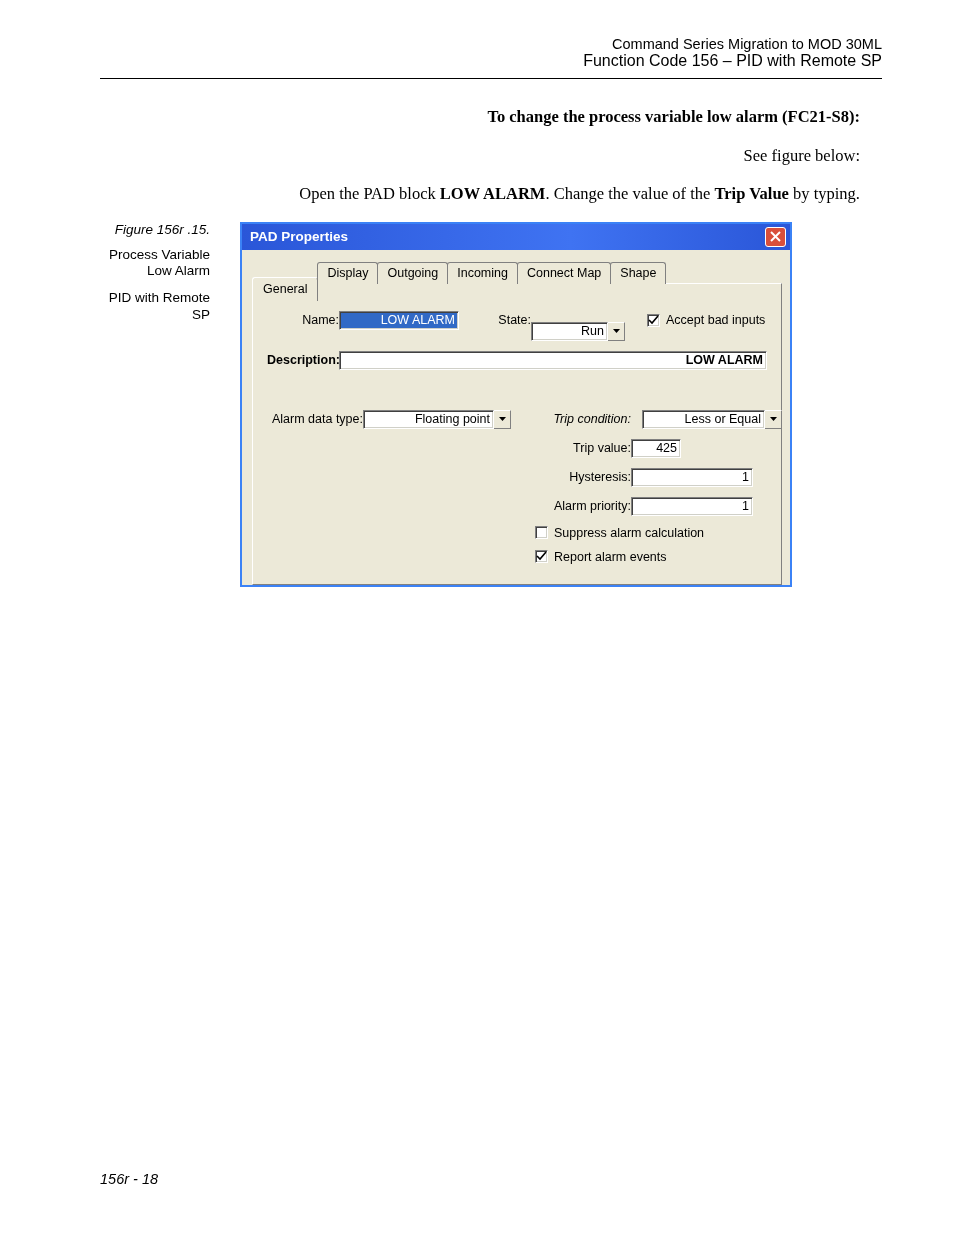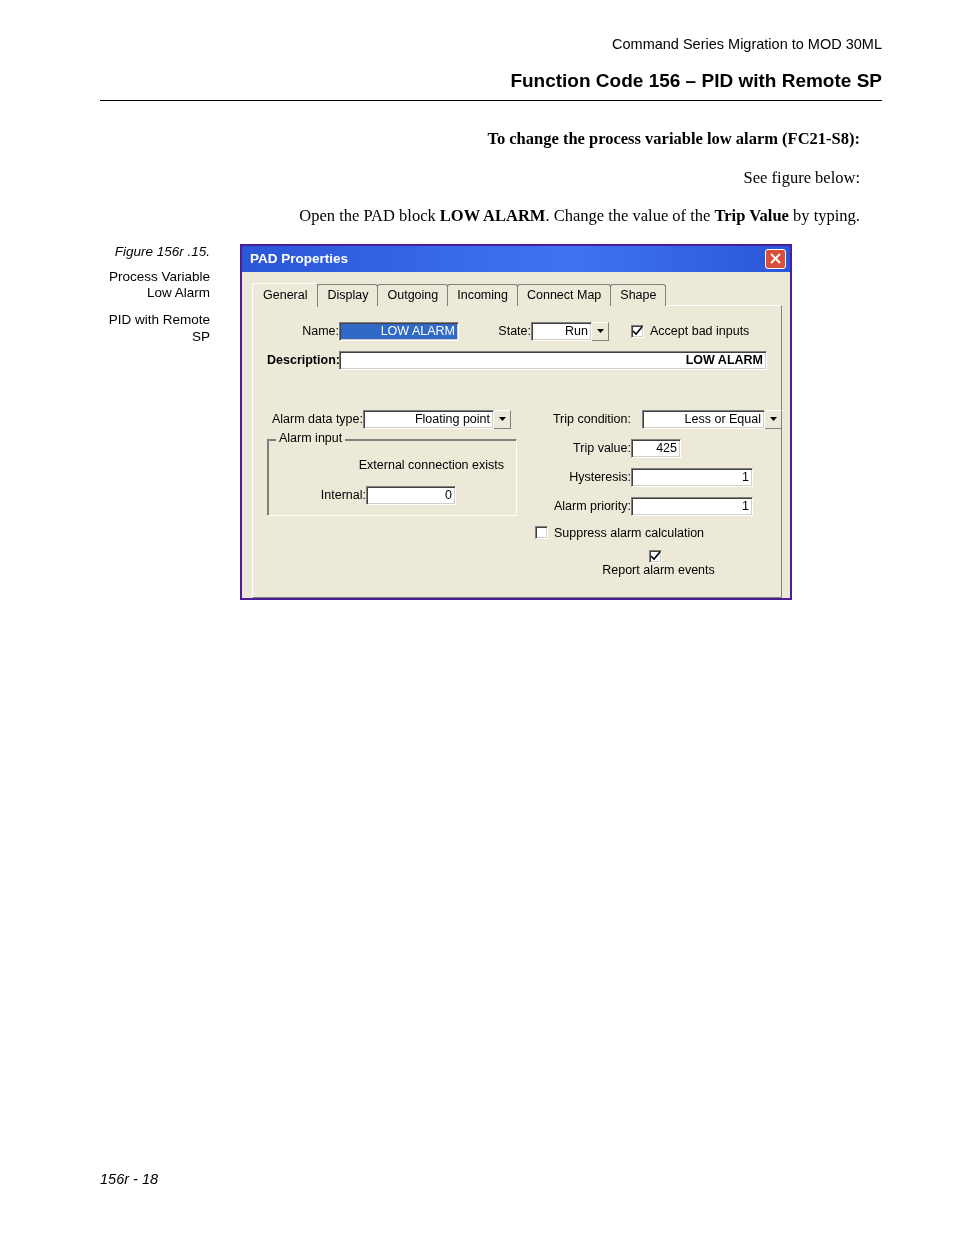--- a/index.html
+++ b/index.html
@@ -17,23 +17,22 @@
     position: relative;
     text-align: right;
   }
   .doc-header {
     font-family: Arial, Helvetica, sans-serif;
     font-size: 14.5px;
     color: #000;
   }
   .doc-subheader {
     font-family: Arial, Helvetica, sans-serif;
-    font-size: 19px;
-    font-weight: bold;
-    margin-top: 18px;
+    font-size: 16px;
+    font-weight: normal;
   }
   hr.rule {
     border: none;
     border-top: 1px solid #000;
     margin: 8px 0 28px 0;
   }
   .body-col {
     margin-left: 120px;
     max-width: 640px;
   }
@@ -67,21 +66,21 @@
     margin-bottom: 10px;
   }
   .sidebar .figdesc {
     margin-bottom: 10px;
     line-height: 1.25;
   }
 
   
   .dialog {
     width: 552px;
-    border: 2px solid #4c1d95;
+    border: 2px solid #3b82f6;
     background: #ece9d8;
     box-sizing: border-box;
     font-family: Tahoma, Arial, sans-serif;
     font-size: 12.5px;
     color: #000;
   }
   .titlebar {
     background: linear-gradient(to right, #2a56d8, #3f73f2 60%, #2a56d8);
     height: 26px;
     display: flex;
@@ -120,21 +119,21 @@
     background: #ece9d8;
     padding: 3px 9px 4px;
     margin-right: -1px;
     border-top-left-radius: 3px;
     border-top-right-radius: 3px;
     position: relative;
   }
   .tab.active {
     background: #ece9d8;
     padding: 4px 10px 5px;
-    top: 1px;
+    top: 17px;
     z-index: 3;
     border-color: #fff #808080 #ece9d8 #fff;
   }
   .tabcontent {
     border: 1px solid #808080;
     border-top-color: #fff;
     border-left-color: #fff;
     margin: -1px 8px 0 10px;
     padding: 16px 14px 16px 14px;
     background: #ece9d8;
@@ -281,21 +280,21 @@
         <div class="tab">Connect Map</div>
         <div class="tab">Shape</div>
       </div>
 
       <div class="tabcontent">
 
         <div class="row">
           <span class="lbl" style="width:72px;">Name:</span>
           <span class="inset selected" style="width:120px;">LOW ALARM</span>
           <span class="lbl" style="margin-left:34px; width:38px;">State:</span>
-          <span class="selectwrap" style="width:78px;">
+          <span class="selectwrap" style="width:94px;margin-top:22px;">
             <span class="inset" style="flex:1">Run</span>
             <span class="ddbtn">
               <svg width="7" height="4">
                   <polygon points="0,0 7,0 3.5,4" fill="#000"></polygon>
                 </svg>
             </span>
           </span>
           <span class="chk" style="margin-left:22px;">
             <svg width="11" height="11" viewBox="0 0 11 11">
                 <polyline points="1,5 4,8 10,1" fill="none" stroke="#000" stroke-width="1.6"></polyline>
@@ -317,33 +316,25 @@
               <span class="selectwrap" style="width:148px;">
                 <span class="inset" style="flex:1">Floating point</span>
                 <span class="ddbtn">
                   <svg width="7" height="4">
                       <polygon points="0,0 7,0 3.5,4" fill="#000"></polygon>
                     </svg>
                 </span>
               </span>
             </div>
 
-            <div class="fieldset">
-              <span class="legend">Alarm input</span>
-              <div style="margin-bottom:14px;">External connection exists</div>
-              <div class="row" style="margin-bottom:0;">
-                <span class="lbl" style="width:86px;">Internal:</span>
-                <span class="inset" style="width:90px;">0</span>
-              </div>
-            </div>
           </div>
 
           <div style="flex:1;">
             <div class="row">
-              <span class="lbl" style="width:96px;">Trip condition:</span>
+              <span class="lbl" style="width:96px;font-style:italic;">Trip condition:</span>
               <span class="selectwrap" style="width:140px;padding-left:11px;">
                 <span class="inset" style="flex:1">Less or Equal</span>
                 <span class="ddbtn">
                   <svg width="7" height="4">
                       <polygon points="0,0 7,0 3.5,4" fill="#000"></polygon>
                     </svg>
                 </span>
               </span>
             </div>
             <div class="row">
@@ -355,21 +346,21 @@
               <span class="inset" style="width:122px;">1</span>
             </div>
             <div class="row">
               <span class="lbl" style="width:96px;">Alarm priority:</span>
               <span class="inset" style="width:122px;">1</span>
             </div>
             <div class="row">
               <span class="chk"></span>
               <span>Suppress alarm calculation</span>
             </div>
-            <div class="row" style="margin-bottom:4px;flex-direction:column;">
+            <div class="row" style="margin-bottom:4px;">
               <span class="chk">
                 <svg width="11" height="11" viewBox="0 0 11 11">
                     <polyline points="1,5 4,8 10,1" fill="none" stroke="#000" stroke-width="1.6"></polyline>
                   </svg>
               </span>
               <span>Report alarm events</span>
             </div>
           </div>
         </div>
       </div>

